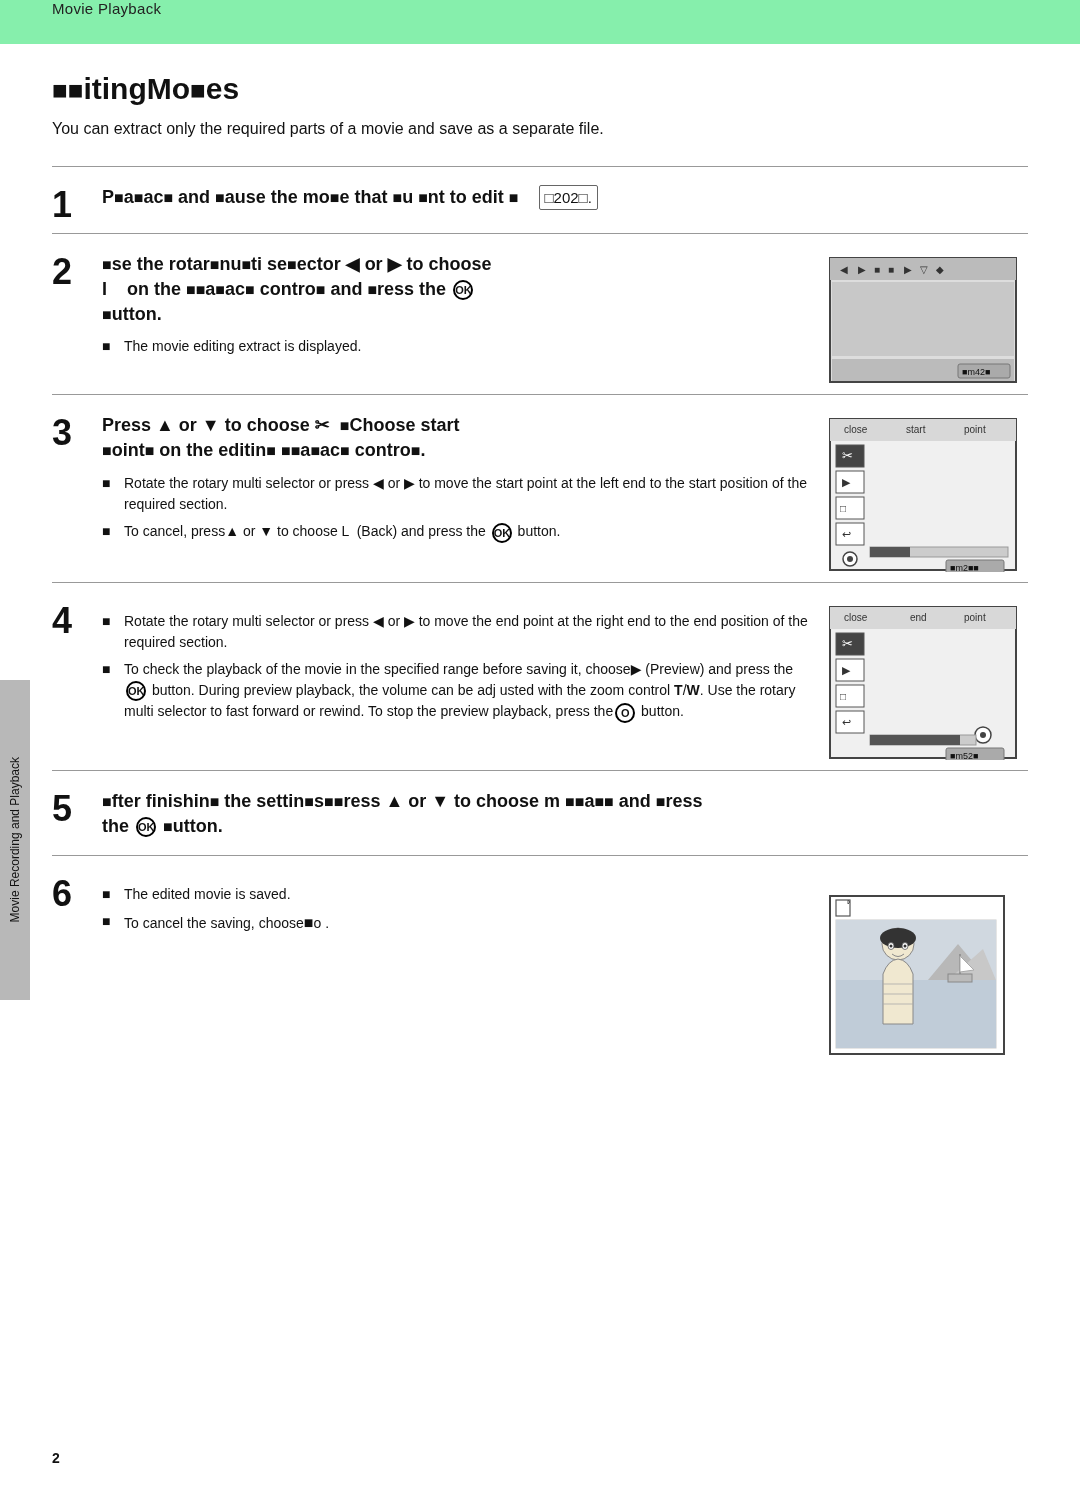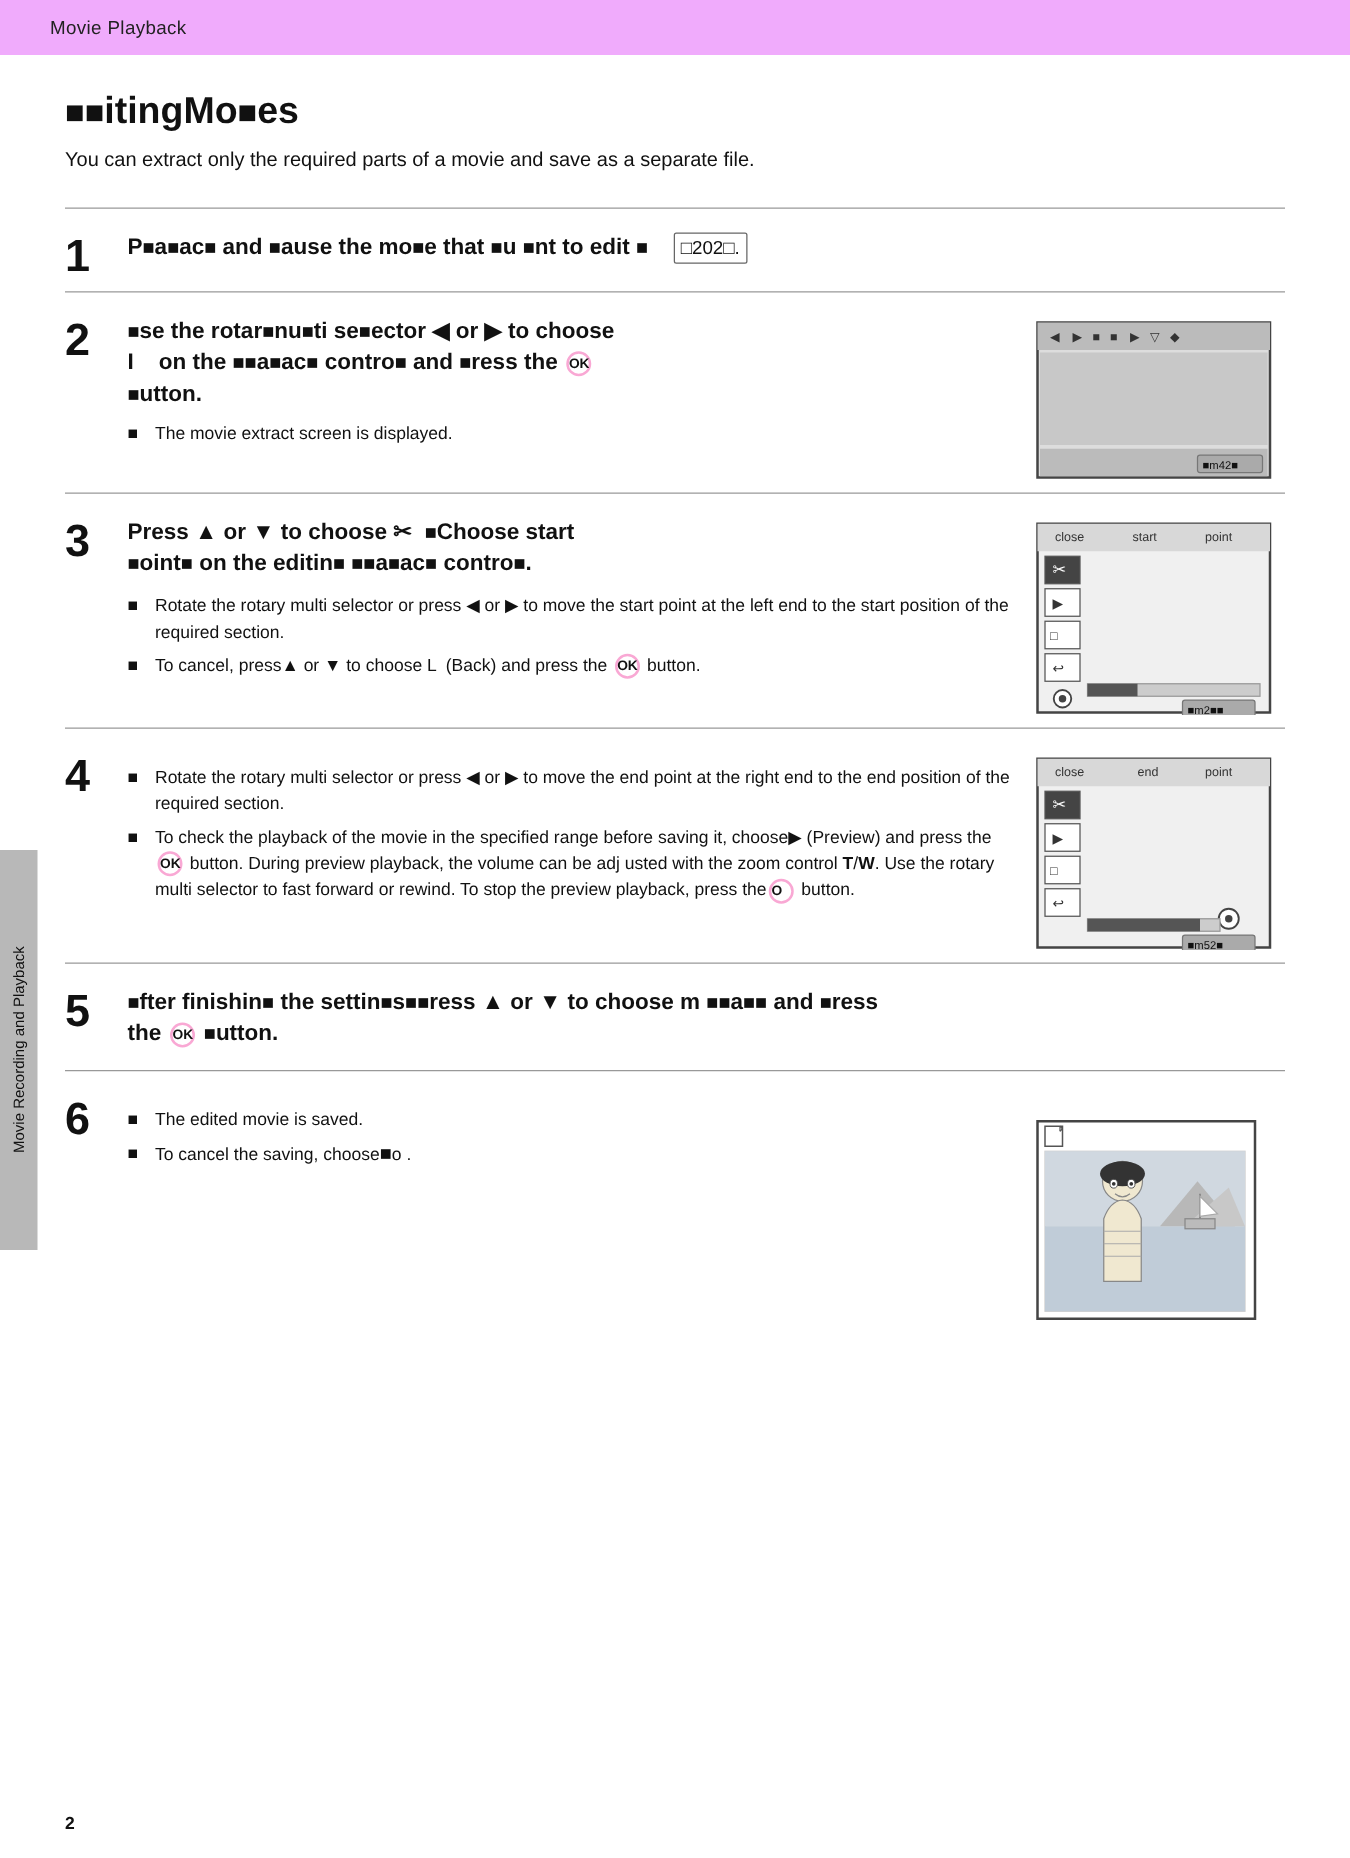--- a/index.html
+++ b/index.html
@@ -15,26 +15,26 @@
 
     .page-wrapper {
       width: 1080px;
       min-height: 1486px;
       background: #fff;
       position: relative;
     }
 
     
     .top-band {
-      background: #f0abfc;
+      background: #86efac;
       height: 44px;
       width: 100%;
       display: flex;
-      align-items: center;
-      padding-left: 40px;
+      align-items: flex-start;
+      padding-left: 52px;
     }
 
     .top-band-text {
       font-size: 15px;
       color: #222;
       font-family: Arial, sans-serif;
       letter-spacing: 0.3px;
     }
 
     
@@ -142,22 +142,23 @@
       left: 52px;
       font-size: 14px;
       font-weight: bold;
       font-family: Arial, sans-serif;
     }
 
     .ok-symbol {
       display: inline-block;
       width: 20px;
       height: 20px;
-      border: 2px solid #f9a8d4;
+      border: 2px solid #000000;
       border-radius: 50%;
+      text-align: center;
       line-height: 16px;
       font-size: 11px;
       font-weight: bold;
       vertical-align: middle;
       margin: 0 2px;
     }
   </style>
 </head>
 <body>
 
@@ -192,21 +193,21 @@
     <div class="step-row" style="align-items:flex-start;">
       <div class="step-number">2</div>
       <div class="step-body">
         <div class="step-main-text">
           <span style="font-size:16px;">■</span>se the rotar<span style="font-size:16px;">■</span>nu<span style="font-size:16px;">■</span>ti se<span style="font-size:16px;">■</span>ector ◀ or ▶ to choose<br>
           I &nbsp;&nbsp; on the <span style="font-size:16px;">■■</span>a<span style="font-size:16px;">■</span>ac<span style="font-size:16px;">■</span> contro<span style="font-size:16px;">■</span> and <span style="font-size:16px;">■</span>ress the <span class="ok-symbol">OK</span><br>
           <span style="font-size:16px;">■</span>utton.
         </div>
         <div class="bullet-item">
           <span class="bullet-char">■</span>
-          <span>The movie extract screen is displayed.</span>
+          <span>The movie editing extract is displayed.</span>
         </div>
       </div>
 
       <div class="step-screen">
         <svg class="svg-screen" width="190" height="128">
 
           <rect x="2" y="2" width="186" height="124" fill="#ddd" stroke="#444" stroke-width="2"></rect>
 
           <rect x="2" y="2" width="186" height="22" fill="#bbb"></rect>
 

